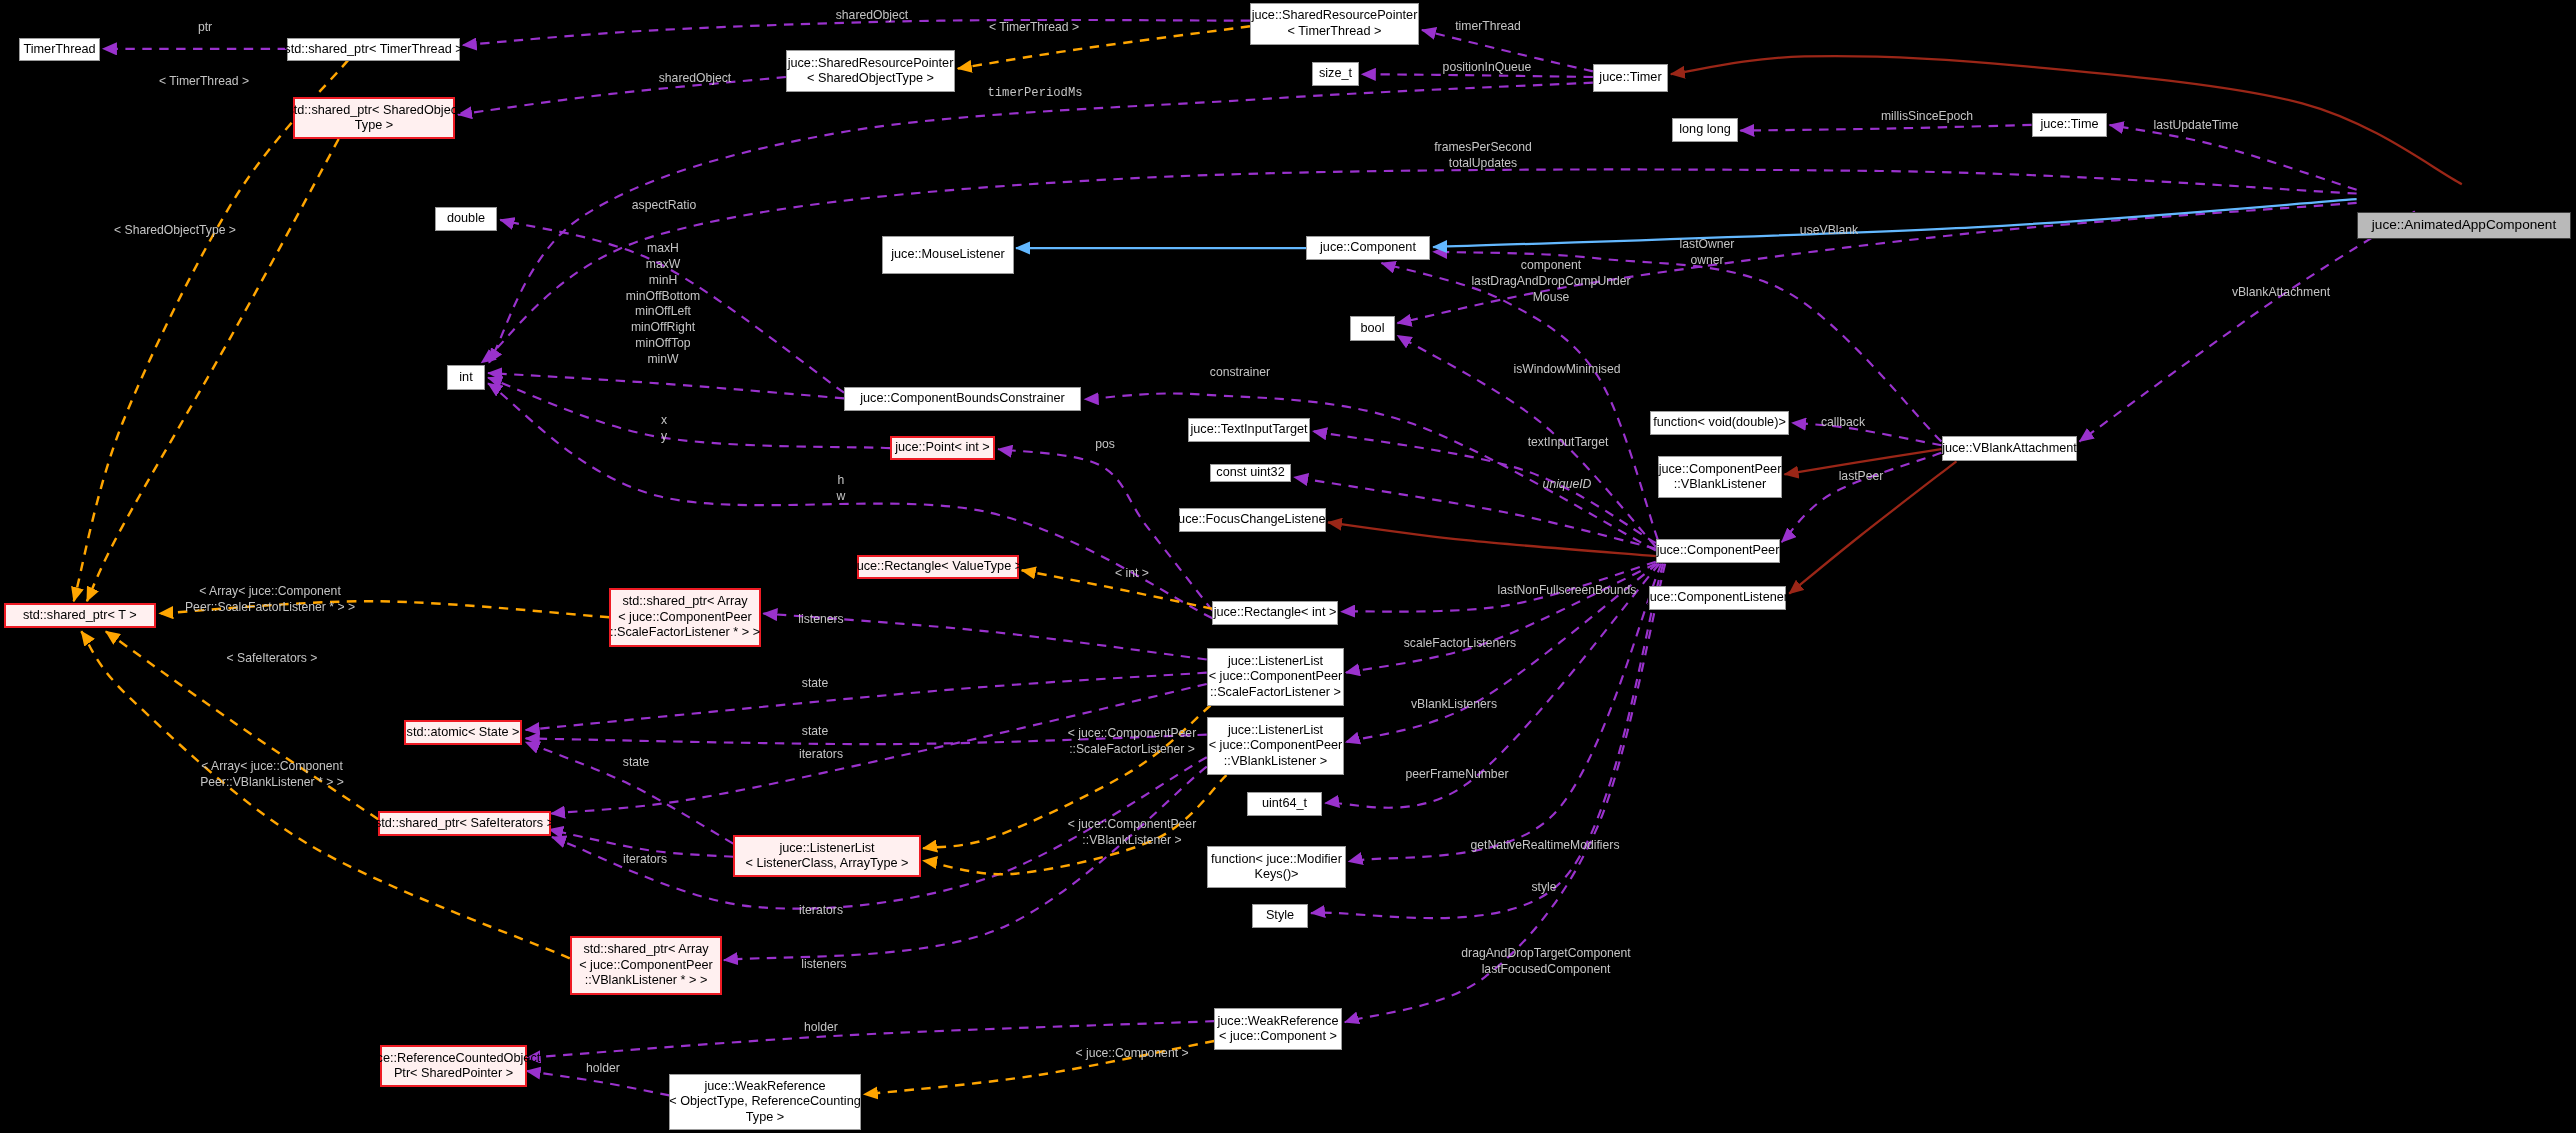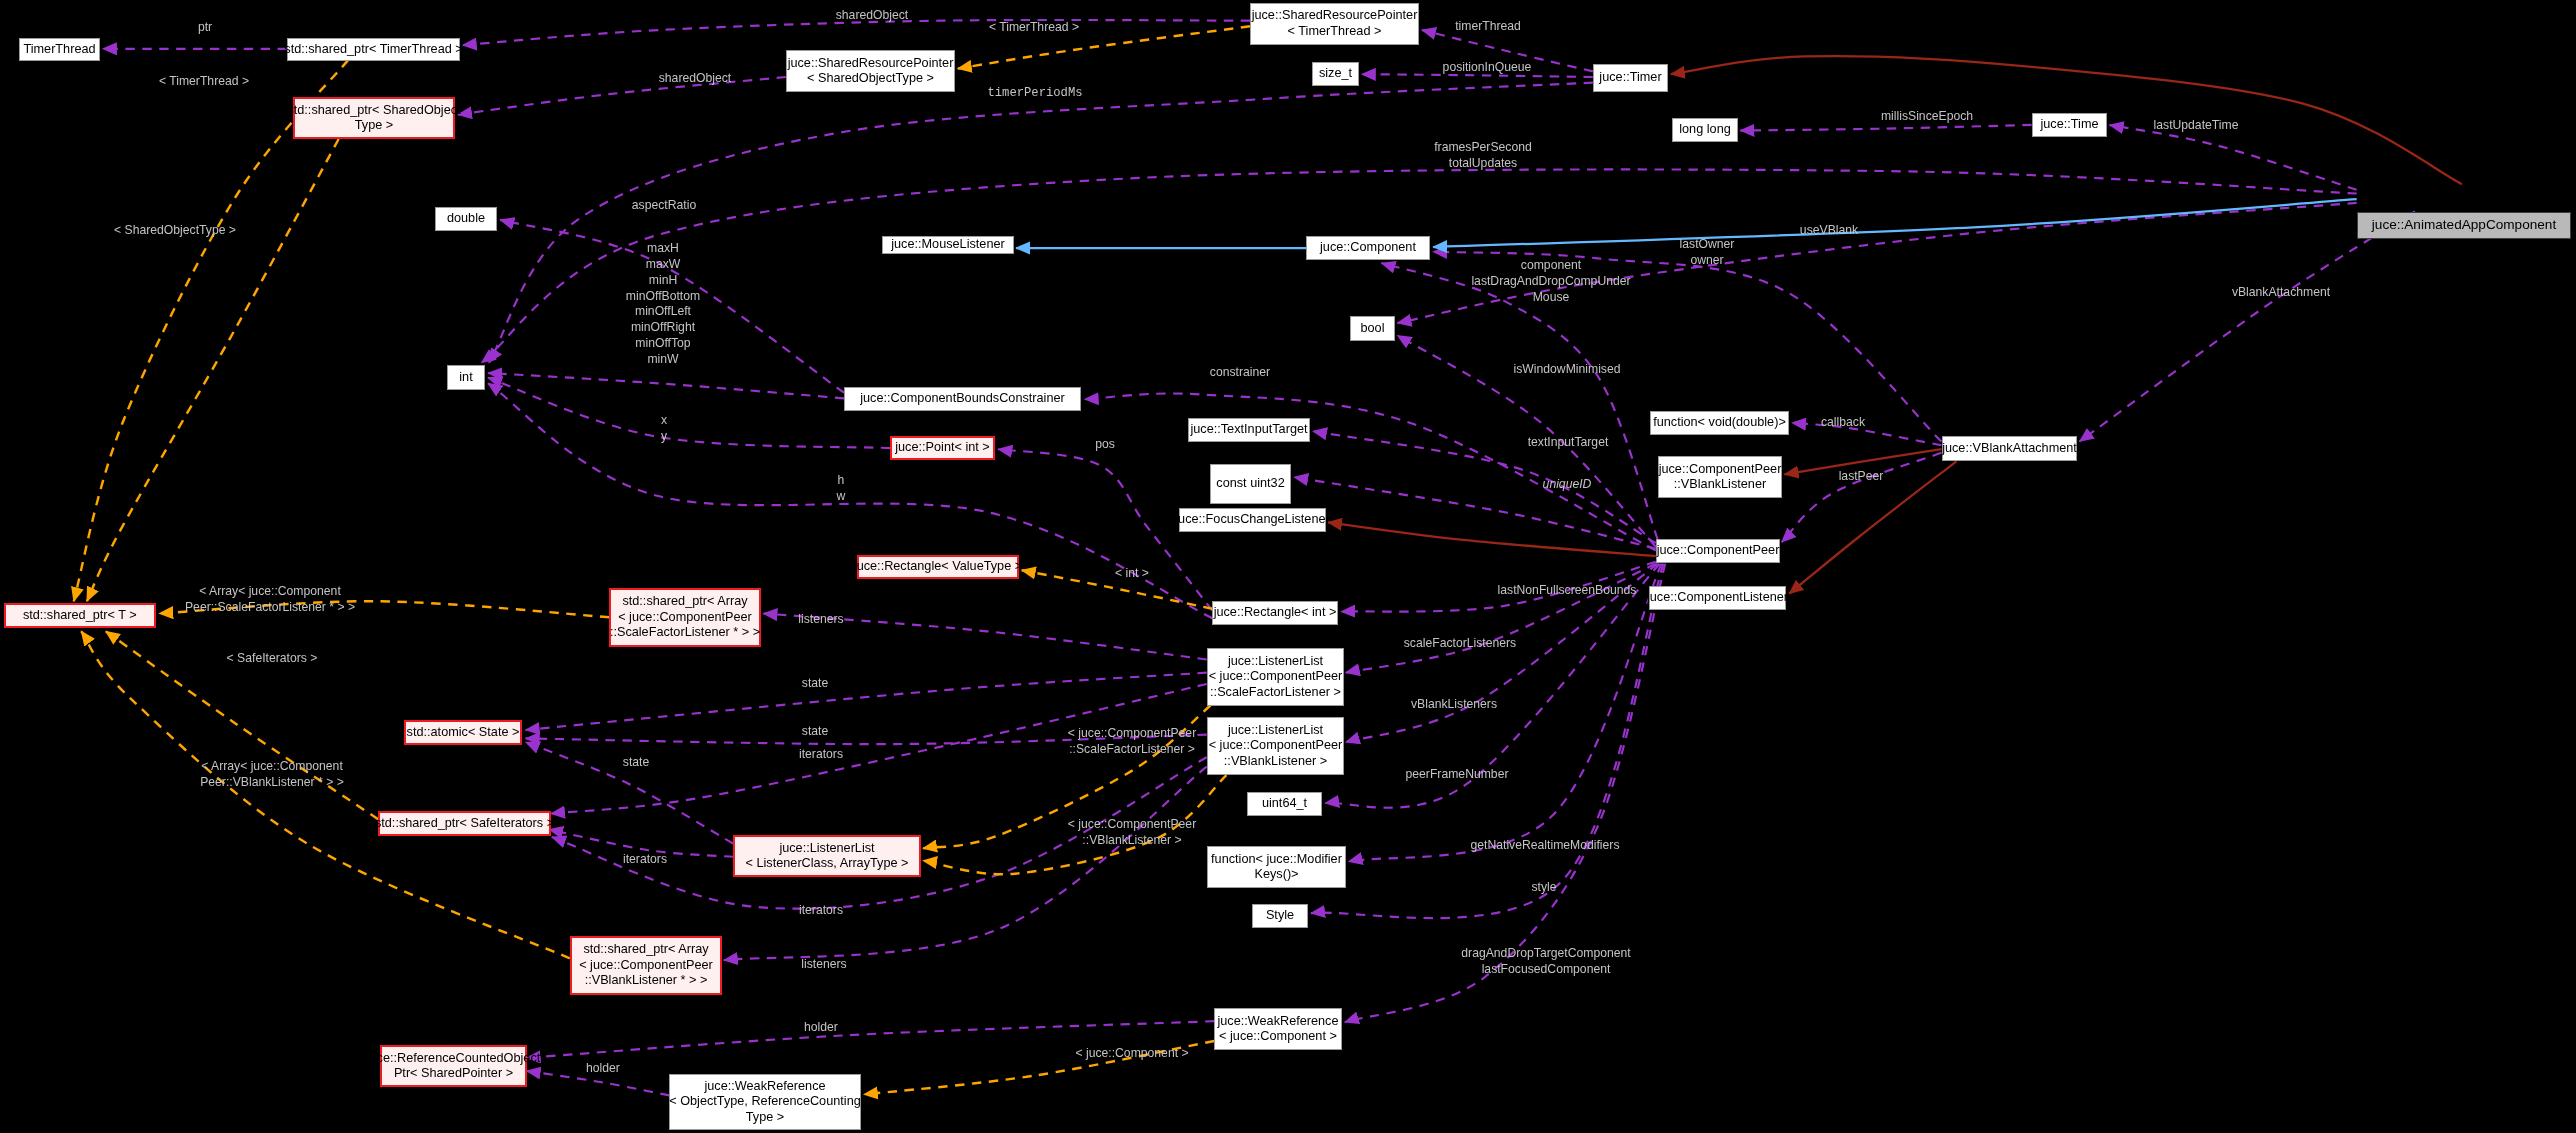--- a/index.html
+++ b/index.html
@@ -101,27 +101,27 @@
 &lt; SharedObjectType &gt;</div>
     <div class="node" style="left: 1250px; top: 2.8px; width: 169px; height: 42px;">juce::SharedResourcePointer
 &lt; TimerThread &gt;</div>
     <div class="node" style="left: 1312px; top: 62px; width: 47px; height: 24.4px;">size_t</div>
     <div class="node" style="left: 1593px; top: 64px; width: 75px; height: 28px;">juce::Timer</div>
     <div class="node" style="left: 1672px; top: 118px; width: 66px; height: 24.4px;">long long</div>
     <div class="node" style="left: 2032px; top: 113px; width: 75px; height: 24.4px;">juce::Time</div>
     <div class="node n-main" style="left: 2357px; top: 184px; width: 214px; height: 27px; margin-top: 28px;">juce::AnimatedAppComponent</div>
     <div class="node" style="left: 435px; top: 207px; width: 62px; height: 24.4px;">double</div>
     <div class="node" style="left: 447px; top: 365px; width: 38px; height: 25px;">int</div>
-    <div class="node" style="left: 882px; top: 236px; width: 132px; height: 18px;">juce::MouseListener</div>
+    <div class="node" style="left: 882px; top: 236px; width: 132px; height: 38px;">juce::MouseListener</div>
     <div class="node" style="left: 1306px; top: 236px; width: 124px; height: 24.4px;">juce::Component</div>
     <div class="node" style="left: 1350px; top: 316px; width: 45px; height: 25px;">bool</div>
     <div class="node" style="left: 844px; top: 387px; width: 237px; height: 24.4px;">juce::ComponentBoundsConstrainer</div>
     <div class="node n-template" style="left: 890px; top: 436px; width: 105px; height: 24.4px;">juce::Point&lt; int &gt;</div>
     <div class="node" style="left: 1188px; top: 418px; width: 122px; height: 24.4px;">juce::TextInputTarget</div>
-    <div class="node" style="left: 1210px; top: 464px; width: 81px; height: 40px;">const uint32</div>
+    <div class="node" style="left: 1210px; top: 464px; width: 81px; height: 18px;">const uint32</div>
     <div class="node" style="left: 1179px; top: 508px; width: 147px; height: 24.4px;">juce::FocusChangeListener</div>
     <div class="node" style="left: 1650px; top: 411px; width: 139px; height: 24.4px;">function&lt; void(double)&gt;</div>
     <div class="node" style="left: 1658px; top: 456px; width: 124px; height: 42px;">juce::ComponentPeer
 ::VBlankListener</div>
     <div class="node" style="left: 1942px; top: 436px; width: 135px; height: 25px;">juce::VBlankAttachment</div>
     <div class="node" style="left: 1656px; top: 539px; width: 124px; height: 24.4px;">juce::ComponentPeer</div>
     <div class="node" style="left: 1649px; top: 586px; width: 137px; height: 24.4px;">juce::ComponentListener</div>
     <div class="node n-template" style="left: 857px; top: 555px; width: 162px; height: 24.4px;">juce::Rectangle&lt; ValueType &gt;</div>
     <div class="node" style="left: 1212px; top: 601px; width: 126px; height: 24.4px;">juce::Rectangle&lt; int &gt;</div>
     <div class="node n-template" style="left: 609px; top: 588px; width: 152px; height: 59px;">std::shared_ptr&lt; Array

